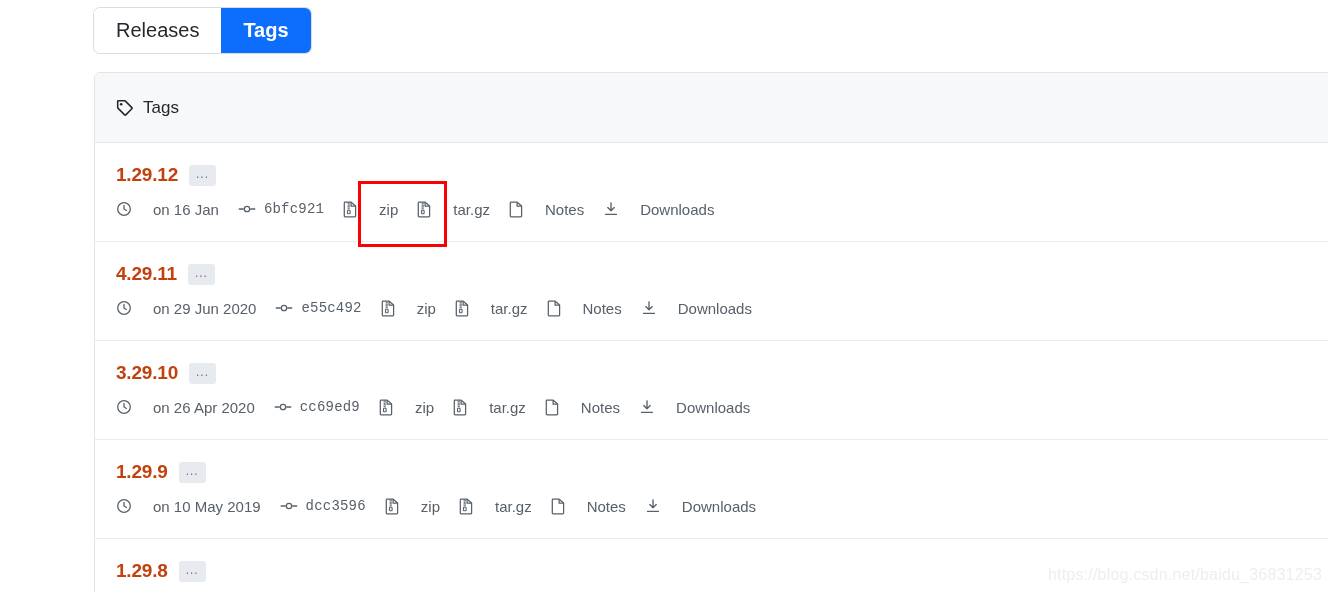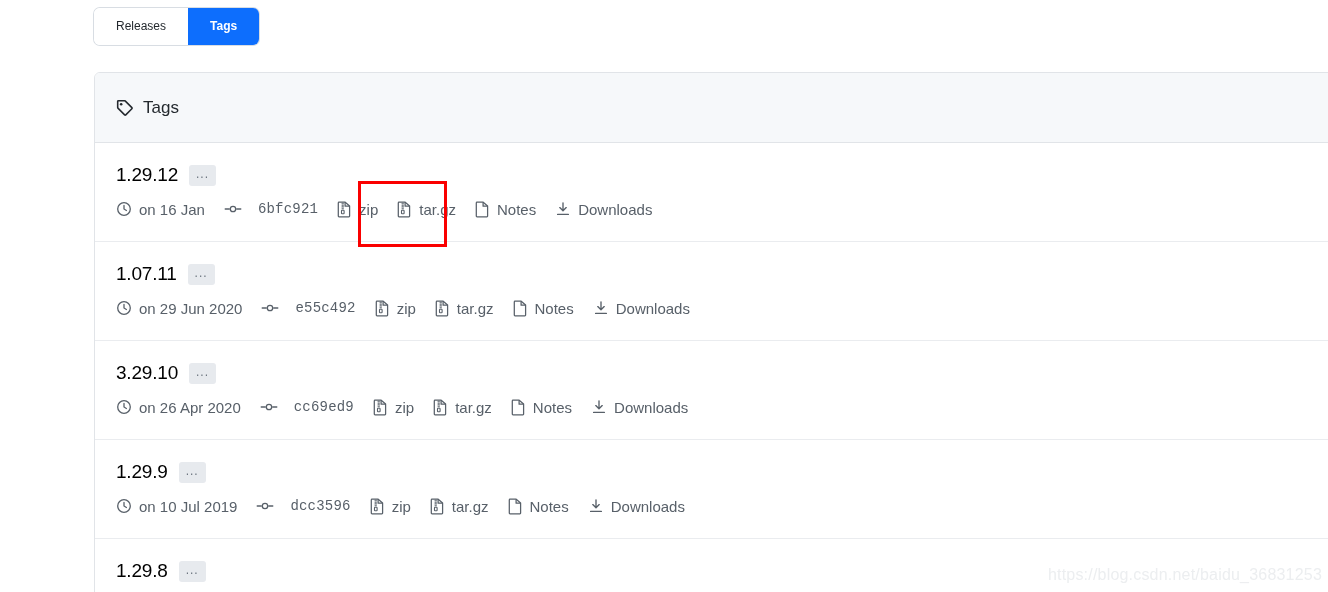--- a/index.html
+++ b/index.html
@@ -20,21 +20,21 @@
   .tabs {
     position: absolute;
     left: 94px;
     top: 8px;
     display: flex;
     border-radius: 6px;
     overflow: hidden;
     box-shadow: 0 0 0 1px #d8dde3;
   }
   .tab {
-    font-size: 12px;
+    font-size: 20px;
     line-height: 1;
     padding: 12px 22px 13px 22px;
     background: #ffffff;
     color: #24292e;
     cursor: pointer;
     user-select: none;
     white-space: nowrap;
   }
   .tab.active {
     background: #0d6efd;
@@ -77,22 +77,22 @@
   }
   .tag-row:last-child { border-bottom: none; }
 
   .tag-title-line {
     display: flex;
     align-items: center;
     height: 24px;
   }
   .tag-name {
     font-size: 19px;
-    font-weight: normal;
-    color: #000000;
+    font-weight: bold;
+    color: #c2410c;
     letter-spacing: -0.2px;
   }
   .ellipsis-badge {
     margin-left: 11px;
     background: #e7eaee;
     border-radius: 3px;
     color: #6a737d;
     font-size: 12px;
     line-height: 10px;
     padding: 4px 7px 7px 7px;
@@ -109,23 +109,23 @@
   }
   .meta-item {
     display: flex;
     align-items: center;
     color: #586069;
     font-size: 15px;
     margin-right: 19px;
     white-space: nowrap;
   }
   .meta-item.link { cursor: pointer; }
-  .meta-item .label { margin-left: 7px; }
+  .meta-item .label { margin-left: 21px; }
   .meta-item .hash {
-    margin-left: 16px;
+    margin-left: 8px;
     font-family: "Liberation Mono", monospace;
     font-size: 14px;
     letter-spacing: 0.2px;
   }
   .icon { display: inline-flex; flex: none; }
   .icon svg { display: block; }
 
   
   .annotation-box {
     position: absolute;
@@ -233,21 +233,21 @@
             <path d="M2.6 13.4h10.8" stroke="#586069" stroke-width="1.35" stroke-linecap="round"></path>
           </svg>
         </span>
         <span class="label">Downloads</span>
       </span>
     </div>
   </div>
 
   <div class="tag-row">
     <div class="tag-title-line">
-      <span class="tag-name">1.07.11</span>
+      <span class="tag-name">4.29.11</span>
       <span class="ellipsis-badge">...</span>
     </div>
     <div class="tag-meta">
       <span class="meta-item">
         <span class="icon">
           <svg width="16" height="16" viewBox="0 0 16 16" fill="none">
             <circle cx="8" cy="8" r="6.3" stroke="#586069" stroke-width="1.3"></circle>
             <path d="M8 4.4V8l2.4 1.5" stroke="#586069" stroke-width="1.3" stroke-linecap="round"></path>
           </svg>
         </span>
@@ -378,21 +378,21 @@
       <span class="ellipsis-badge">...</span>
     </div>
     <div class="tag-meta">
       <span class="meta-item">
         <span class="icon">
           <svg width="16" height="16" viewBox="0 0 16 16" fill="none">
             <circle cx="8" cy="8" r="6.3" stroke="#586069" stroke-width="1.3"></circle>
             <path d="M8 4.4V8l2.4 1.5" stroke="#586069" stroke-width="1.3" stroke-linecap="round"></path>
           </svg>
         </span>
-        <span class="label">on 10 Jul 2019</span>
+        <span class="label">on 10 May 2019</span>
       </span>
       <span class="meta-item link">
         <span class="icon">
           <svg width="18" height="16" viewBox="0 0 18 16" fill="none">
             <circle cx="9" cy="8" r="2.7" stroke="#586069" stroke-width="1.3"></circle>
             <path d="M1.2 8h4.1M12.7 8h4.1" stroke="#586069" stroke-width="1.3" stroke-linecap="round"></path>
           </svg>
         </span>
         <span class="hash">dcc3596</span>
       </span>

